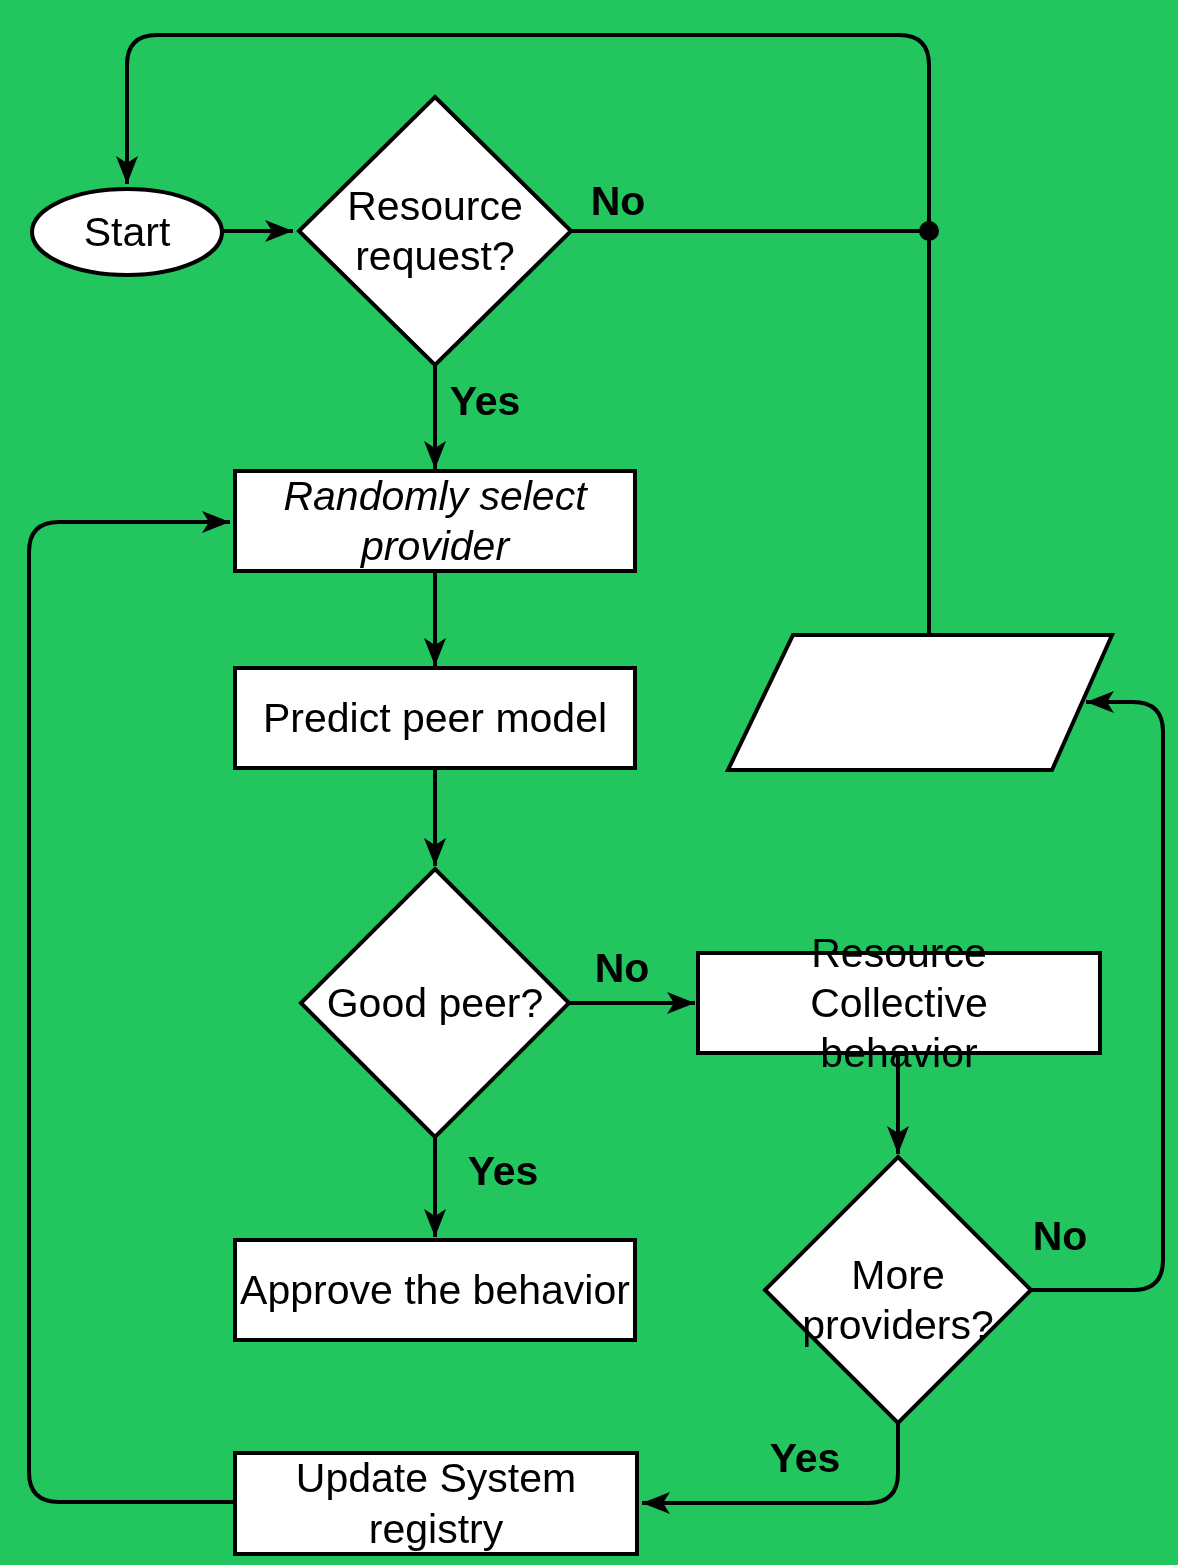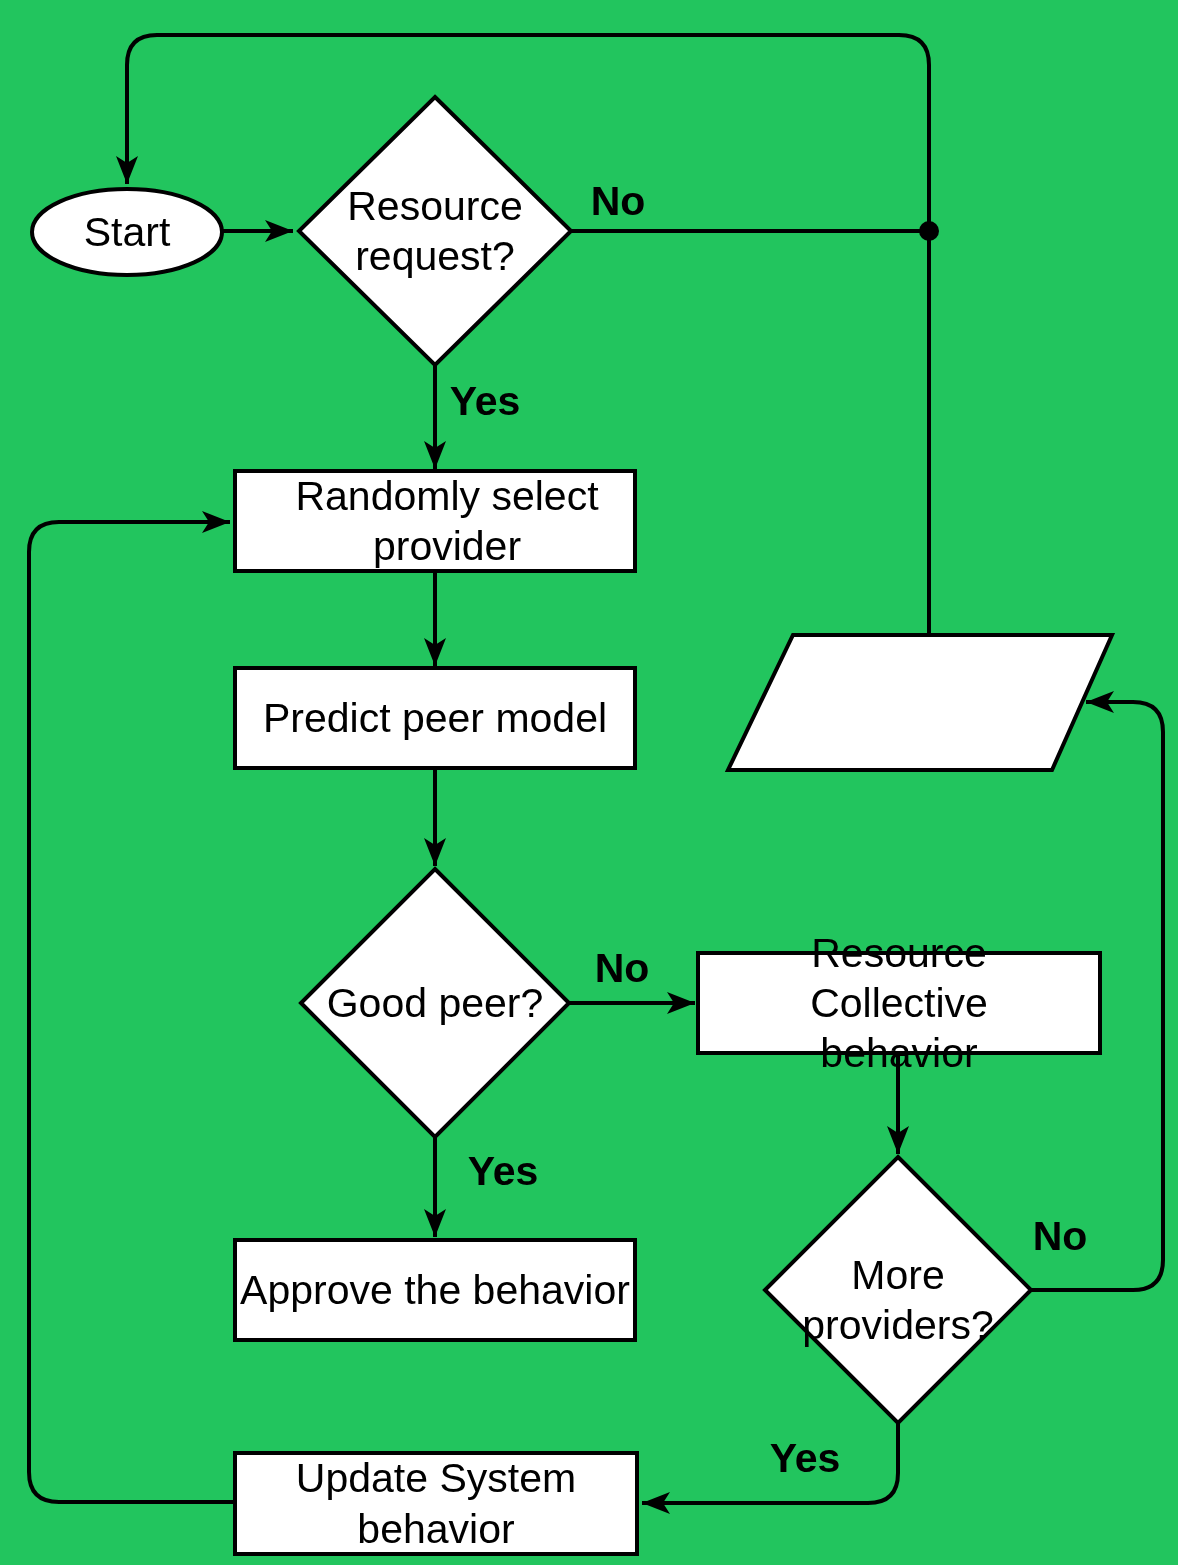--- a/index.html
+++ b/index.html
@@ -82,34 +82,34 @@
     <polygon class="shape" points="793,635 1112,635 1052,770 728,770"></polygon>
     <polygon class="shape" points="898,1157 1031,1290 898,1423 765,1290"></polygon>
     <rect class="shape" x="235" y="1240" width="400" height="100"></rect>
     <rect class="shape" x="235" y="1453" width="402" height="101"></rect>
   </svg>
 
   <div class="node-label" style="left:35px; top:187px; width:184px; height:90px;">Start</div>
 
   <div class="node-label" style="left:335px; top:171px; width:200px; height:120px;">Resource request?</div>
 
-  <div class="node-label" style="left:292px; top:471px; width:310px; height:100px;">Randomly select provider</div>
+  <div class="node-label" style="left:280px; top:471px; width:310px; height:100px;font-style:italic;">Randomly select provider</div>
 
   <div class="node-label" style="left:325px; top:953px; width:220px; height:100px;">Good peer?</div>
 
   <div class="node-label" style="left:240px; top:668px; width:390px; height:100px;">Predict peer model</div>
 
   <div class="node-label" style="left:726px; top:953px; width:346px; height:100px;">Resource Collective behavior</div>
 
 
   <div class="node-label" style="left:800px; top:1240px; width:196px; height:120px;">More providers?</div>
 
   <div class="node-label" style="left:240px; top:1240px; width:390px; height:100px;">Approve the behavior</div>
 
-  <div class="node-label" style="left:286px; top:1453px; width:300px; height:101px;">Update System behavior</div>
+  <div class="node-label" style="left:286px; top:1453px; width:300px; height:101px;">Update System registry</div>
 
   <div class="edge-label" style="left:568px; top:175px; width:100px; height:52px;">No</div>
 
   <div class="edge-label" style="left:435px; top:375px; width:100px; height:52px;">Yes</div>
 
   <div class="edge-label" style="left:572px; top:942px; width:100px; height:52px;">No</div>
 
   <div class="edge-label" style="left:453px; top:1145px; width:100px; height:52px;">Yes</div>
 
   <div class="edge-label" style="left:1010px; top:1210px; width:100px; height:52px;">No</div>

